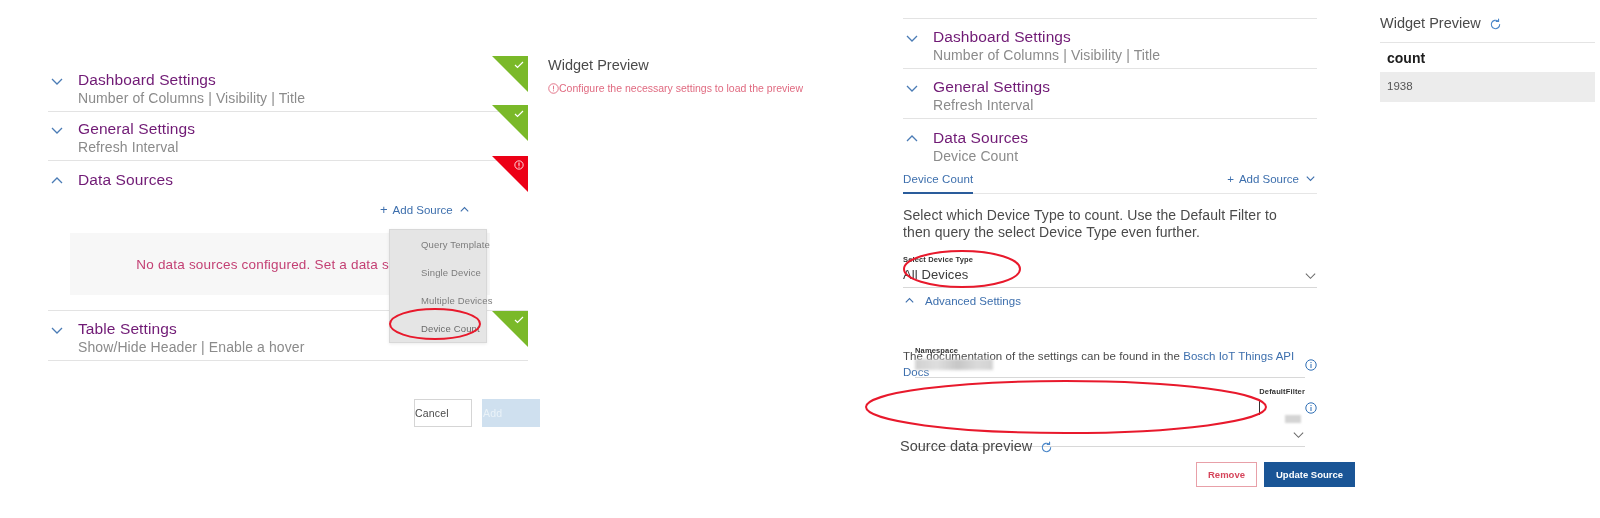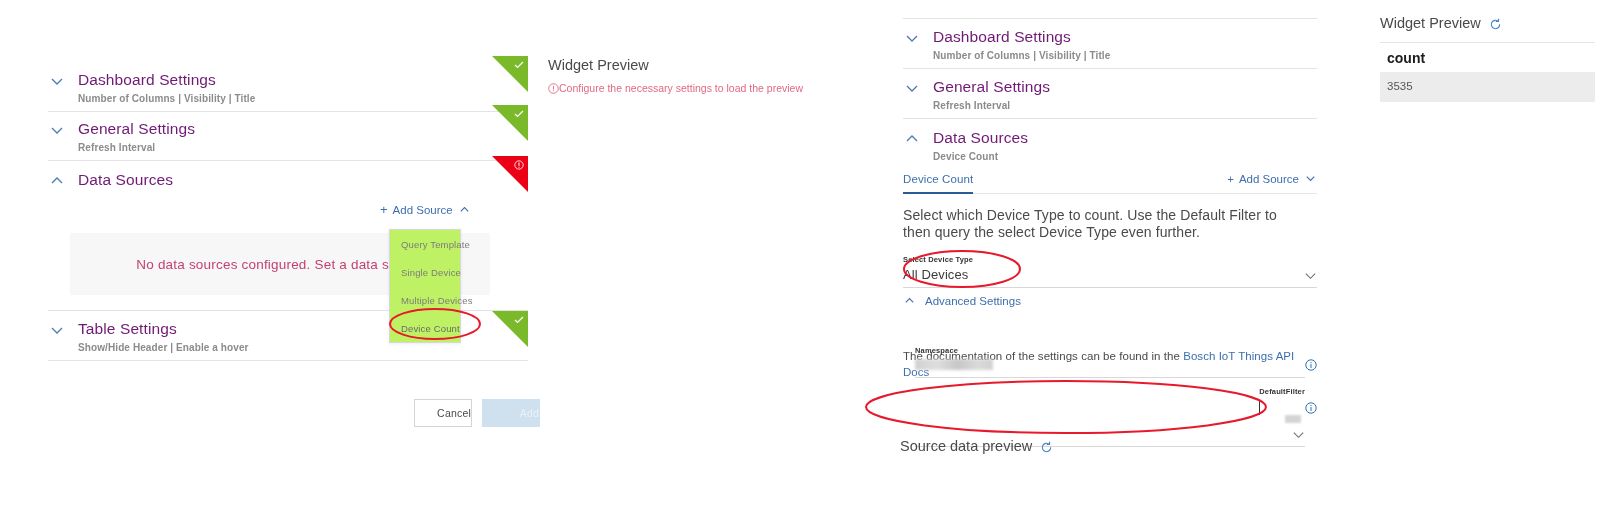--- a/index.html
+++ b/index.html
@@ -17,22 +17,22 @@
   .acc-chevron {
     position: absolute; left: 0; top: 10px;
     width: 18px; height: 18px; color: #4a7bb5;
   }
   .acc-chevron svg { display: block; }
   .acc-title {
     font-size: 15.5px; color: #701a75; letter-spacing: .1px;
     margin-left: 30px; line-height: 20px; font-weight: 400;
   }
   .acc-sub {
-    font-size: 10px; color: #8b8b8b; margin-left: 30px;
-    margin-top: 2px; line-height: 13px; letter-spacing: .1px; font-weight: bold;
+    font-size: 14px; color: #8b8b8b; margin-left: 30px;
+    margin-top: 2px; line-height: 13px; letter-spacing: .1px;
   }
   .acc-rule { border-bottom: 1px solid #e3e3e3; }
 
   
   .flag { position: absolute; width: 36px; height: 36px; }
   .flag .tri { width: 0; height: 0; }
   .flag.green .tri {
     border-top: 36px solid #7ab929;
     border-left: 36px solid transparent;
   }
@@ -64,39 +64,40 @@
     display: flex; align-items: center; justify-content: center;
   }
   .empty-box span {
     font-size: 13.5px; color: #c33f73; letter-spacing: .2px;
     white-space: nowrap;
   }
 
   
   #source-menu {
     position: absolute; left: 389px; top: 229px;
-    width: 72px; background: #bef264;
+    width: 98px; background: #e5e5e5;
     border: 1px solid #d8d8d8;
     box-shadow: 0 1px 3px rgba(0,0,0,.08);
     z-index: 40;
+    padding-left: 20px;
   }
   #source-menu .mi {
     font-size: 9.5px; color: #7c7c7c; padding: 9px 10px 8px 11px;
     line-height: 11px; white-space: nowrap; cursor: pointer;
     letter-spacing: .15px;
   }
   #source-menu .mi.highlight { color: #6a6a6a; }
 
   
   .annot { position: absolute; pointer-events: none; z-index: 60; }
   .annot ellipse { fill: none; stroke: #e8192c; stroke-width: 2; }
 
   .btn-row-left { position: absolute; left: 414px; top: 399px; display: flex; gap: 10px; }
   .btn {
-    font-size: 10.5px; padding: 7px 0; width: 58px; text-align: right;
+    font-size: 10.5px; padding: 7px 0; width: 58px; text-align: left;
     cursor: pointer; letter-spacing: .2px;
   }
   .btn-cancel { background: #fff; border: 1px solid #d5d5d5; color: #4a4a4a; }
   .btn-add-disabled { background: #cfe0ef; border: 1px solid #cfe0ef; color: #eaf2f8; cursor: default; }
 
   
   #left-widget-preview { position: absolute; left: 548px; top: 56px; width: 300px; }
   #left-widget-preview .wp-title { font-size: 14.5px; color: #4a4a4a; line-height: 19px; }
   #left-widget-preview .wp-note {
     margin-top: 6px; font-size: 10.5px; color: #e06a80;
@@ -470,28 +471,32 @@
   <div class="src-preview">
     <span class="sp-title">Source data preview</span>
     <span class="icon-refresh">
       <svg viewBox="0 0 14 14">
         <path d="M11.5 7a4.5 4.5 0 1 1-1.6-3.45" fill="none" stroke="currentColor" stroke-width="1.2" stroke-linecap="round"></path>
         <path d="M10.3 1.2v2.6H7.7" fill="none" stroke="currentColor" stroke-width="1.2" stroke-linecap="round"></path>
       </svg>
     </span>
   </div>
 
+  <div class="btn-row-right">
+    <div class="btn-remove">Remove</div>
+    <div class="btn-update">Update Source</div>
+  </div>
 
   <div id="right-widget-preview">
     <div class="wp-head">
       <span class="wp-title">Widget Preview</span>
       <span class="icon-refresh">
         <svg viewBox="0 0 14 14">
           <path d="M11.5 7a4.5 4.5 0 1 1-1.6-3.45" fill="none" stroke="currentColor" stroke-width="1.2" stroke-linecap="round"></path>
           <path d="M10.3 1.2v2.6H7.7" fill="none" stroke="currentColor" stroke-width="1.2" stroke-linecap="round"></path>
         </svg>
       </span>
     </div>
     <div class="tbl-head">count</div>
-    <div class="tbl-cell">3535</div>
+    <div class="tbl-cell">1938</div>
   </div>
 
 </div>
 
 </body></html>

